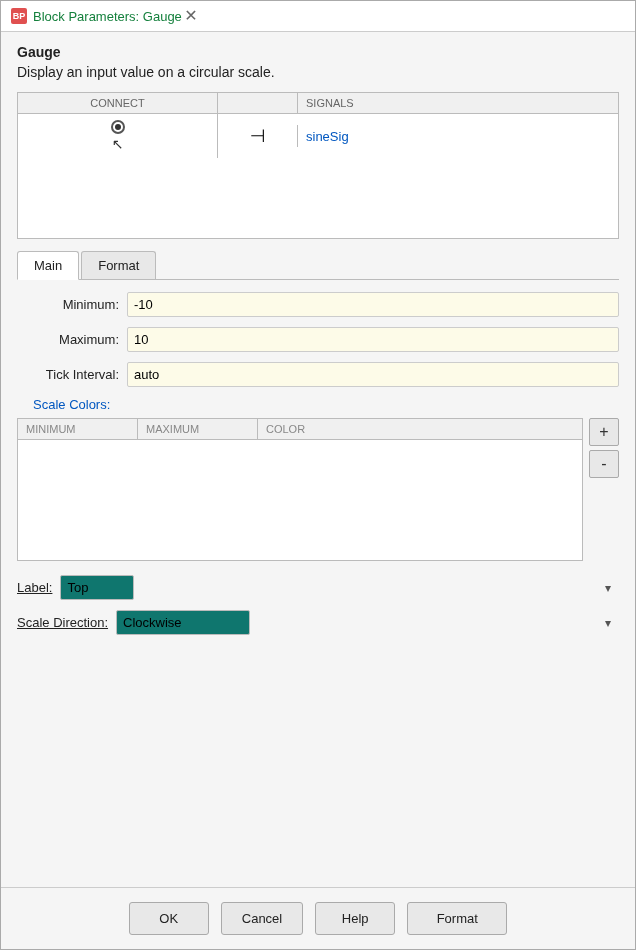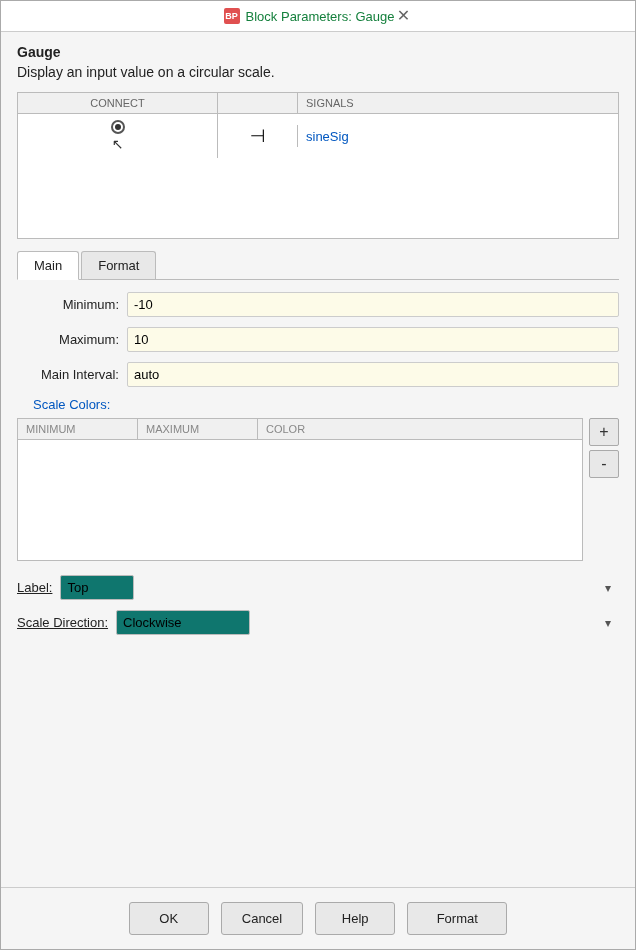--- a/index.html
+++ b/index.html
@@ -19,21 +19,21 @@
       box-shadow: 2px 2px 8px rgba(0,0,0,0.3);
       display: flex;
       flex-direction: column;
     }
     .title-bar {
       background: #fff;
       border-bottom: 1px solid #ccc;
       padding: 6px 10px;
       display: flex;
       align-items: center;
-      justify-content: center;
+      justify-content: flex-start;
     }
     .title-bar-left {
       display: flex;
       align-items: center;
       gap: 6px;
     }
     .title-icon {
       width: 16px;
       height: 16px;
       background: #e05050;
@@ -378,21 +378,21 @@
         <span class="form-label">Minimum:</span>
         <input class="form-input" type="text" value="-10" style="">
       </div>
 
       <div class="form-row">
         <span class="form-label">Maximum:</span>
         <input class="form-input" type="text" value="10" style="">
       </div>
 
       <div class="form-row">
-        <span class="form-label">Main Interval:</span>
+        <span class="form-label">Tick Interval:</span>
         <input class="form-input" type="text" value="auto" style="">
       </div>
 
       <div style="margin-left: 16px; margin-bottom: 6px;">
         <span class="section-label" style="color:#0057c0; margin-left:0;margin-top:11px;">Scale Colors:</span>
       </div>
 
       <div style="display:flex; gap:6px; margin-bottom:14px; margin-left:0;">
         <div class="scale-colors-table">
           <div class="scale-colors-header">

